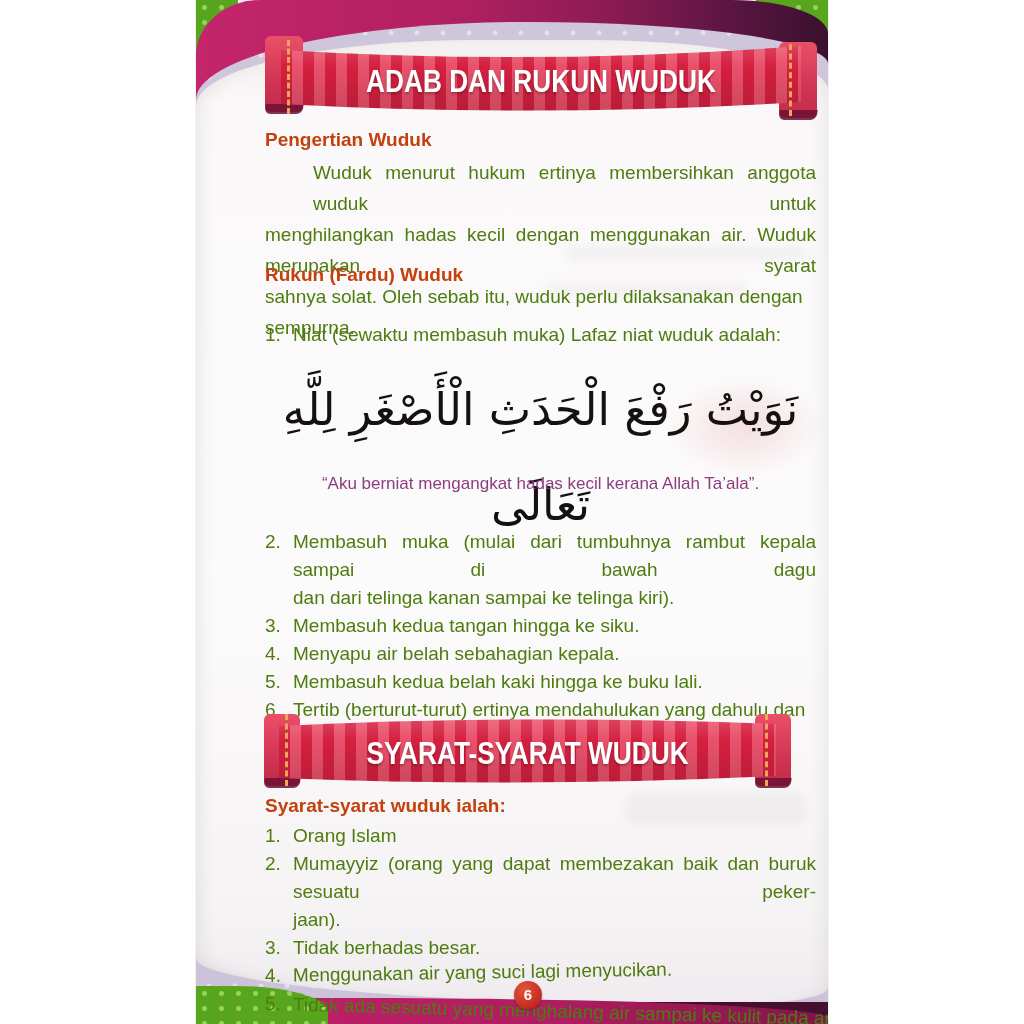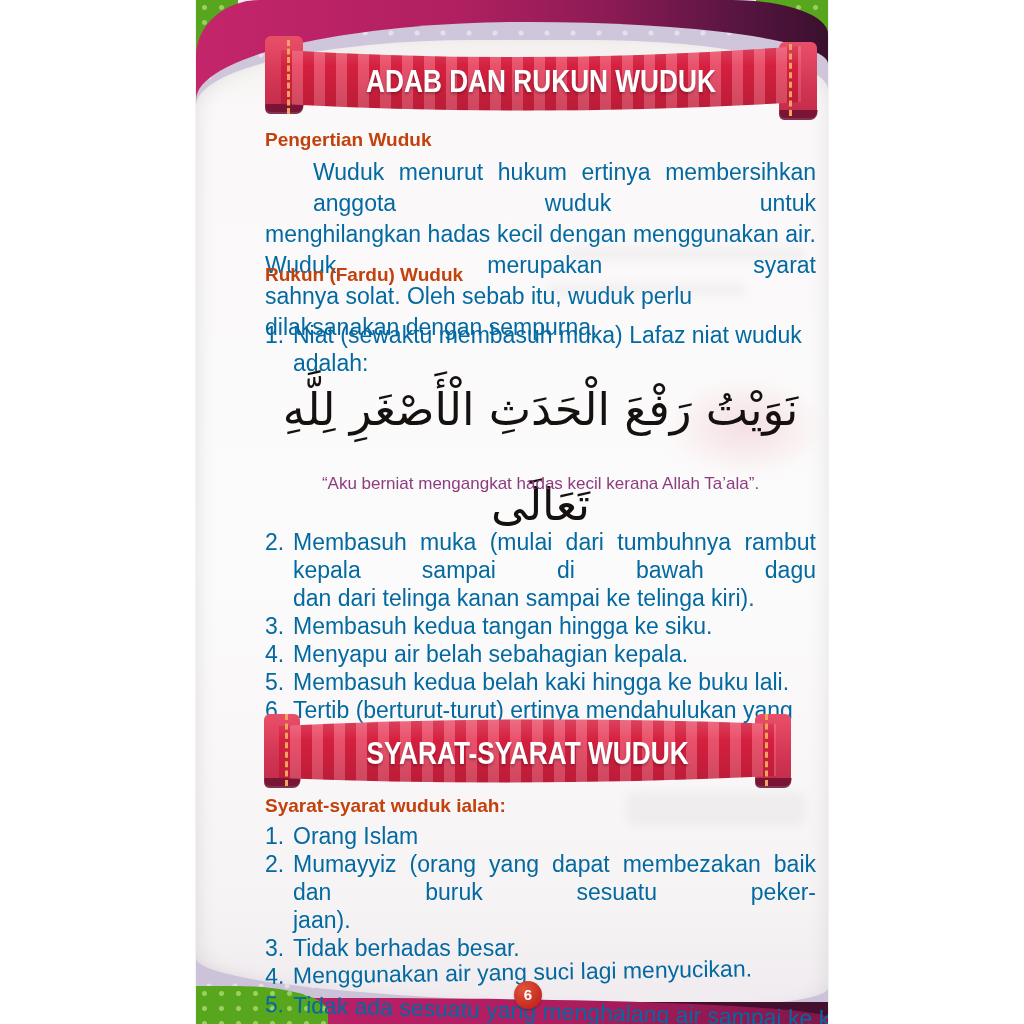--- a/index.html
+++ b/index.html
@@ -68,21 +68,21 @@
   
   .ribbon2{left:68px;top:712px;width:527px;height:82px;}
   .ribbon2 .tab-l{left:0;top:2px;width:36px;height:72px;}
   .ribbon2 .tab-r{left:491px;top:2px;width:36px;height:72px;}
   .ribbon2 .band{left:15px;top:2px;width:497px;height:76px;
     clip-path:path("M0,12 Q248,0 497,10 L497,62 Q248,74 0,64 Z");}
   .ribbon2 .st-l{left:21px;top:2px;height:72px;}
   .ribbon2 .st-r{left:501px;top:2px;height:72px;}
   .ribbon2 .ribbon-label{top:23px;}
   
-  .tx{position:absolute;left:69px;width:551px;color:#0369a1;font-size:23px;line-height:28px;}
+  .tx{position:absolute;left:69px;width:551px;color:#4d7c0f;font-size:19px;line-height:28px;}
   .bold-head{font-weight:700;font-size:19px;color:#c2410c;}
   .h-pengertian{top:126px;}
   .para{top:157px;line-height:31px;}
   .pline{min-height:31px;}
   .indent{padding-left:48px;}
   .just{text-align:justify;text-align-last:justify;}
   .h-rukun{top:261px;}
   .intro{top:292px;padding-left:50px;}
   .row{display:flex;min-height:28px;align-items:flex-start;}
   .num{flex:none;width:28px;}

